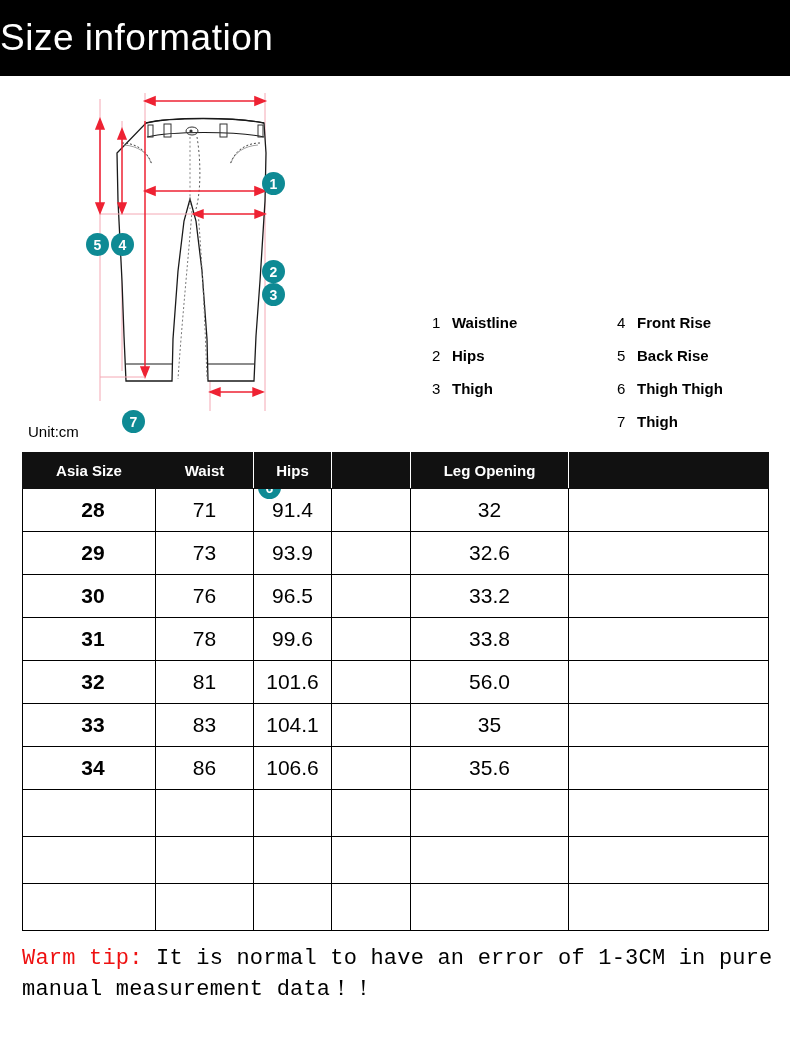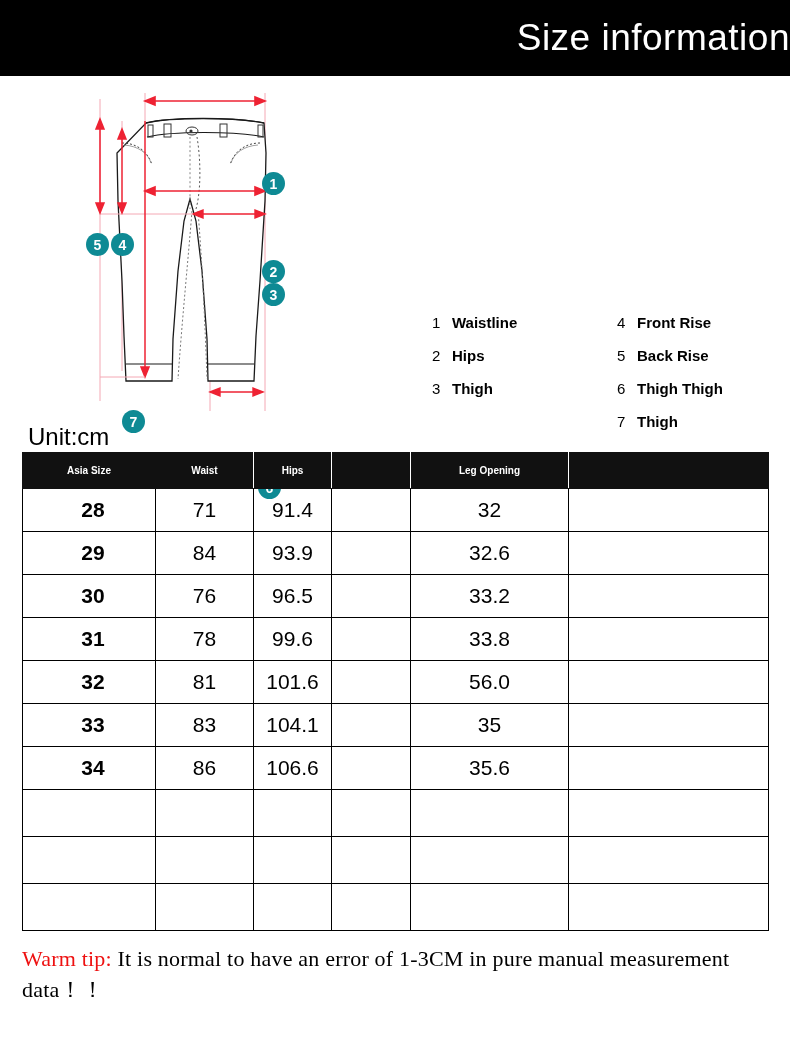--- a/index.html
+++ b/index.html
@@ -15,21 +15,21 @@
     position: relative;
   }
 
   
   .header-band {
     width: 790px;
     height: 76px;
     background: #000000;
     display: flex;
     align-items: center;
-    justify-content: flex-end;
+    justify-content: flex-start;
   }
   .header-title {
     color: #ffffff;
     font-size: 37px;
     font-weight: 400;
     letter-spacing: 0.5px;
     font-family: "Liberation Sans", sans-serif;
   }
 
   
@@ -91,21 +91,21 @@
   }
   .legend-label {
     font-weight: bold;
   }
 
   
   .unit-label {
     position: absolute;
     left: 28px;
     top: 423px;
-    font-size: 24px;
+    font-size: 15px;
     color: #000000;
     font-family: "Liberation Sans", sans-serif;
   }
 
   
   .size-table {
     position: absolute;
     left: 22px;
     top: 452px;
     width: 746px;
@@ -115,21 +115,21 @@
   .size-table th,
   .size-table td {
     border: 1.5px solid #000000;
     text-align: center;
     font-family: "Liberation Sans", sans-serif;
   }
   .size-table thead th {
     background: #111111;
     color: #ffffff;
     height: 33px;
-    font-size: 10px;
+    font-size: 15px;
     font-weight: bold;
     border-color: #111111;
   }
   .size-table thead th.cell-sep {
     border-left: 1.5px solid #ffffff;
     border-right: 1.5px solid #ffffff;
   }
   .size-table tbody td {
     height: 40px;
     font-size: 21px;
@@ -143,21 +143,21 @@
   .size-table tbody tr.empty-row td {
     height: 44px;
   }
 
   
   .warm-tip {
     position: absolute;
     left: 22px;
     top: 943px;
     width: 755px;
-    font-family: Liberation Serif, serif;
+    font-family: Liberation Mono, monospace;
     font-size: 22px;
     line-height: 31px;
     color: #000000;
     letter-spacing: 0.2px;
   }
   .warm-tip .tip-label {
     color: #ee1111;
   }
 </style>
 </head>
@@ -332,21 +332,21 @@
     <tr>
       <td class="col-size">28</td>
       <td>71</td>
       <td>91.4</td>
       <td></td>
       <td>32</td>
       <td></td>
     </tr>
     <tr>
       <td class="col-size">29</td>
-      <td>84</td>
+      <td>73</td>
       <td>93.9</td>
       <td></td>
       <td>32.6</td>
       <td></td>
     </tr>
     <tr>
       <td class="col-size">30</td>
       <td>76</td>
       <td>96.5</td>
       <td></td>

